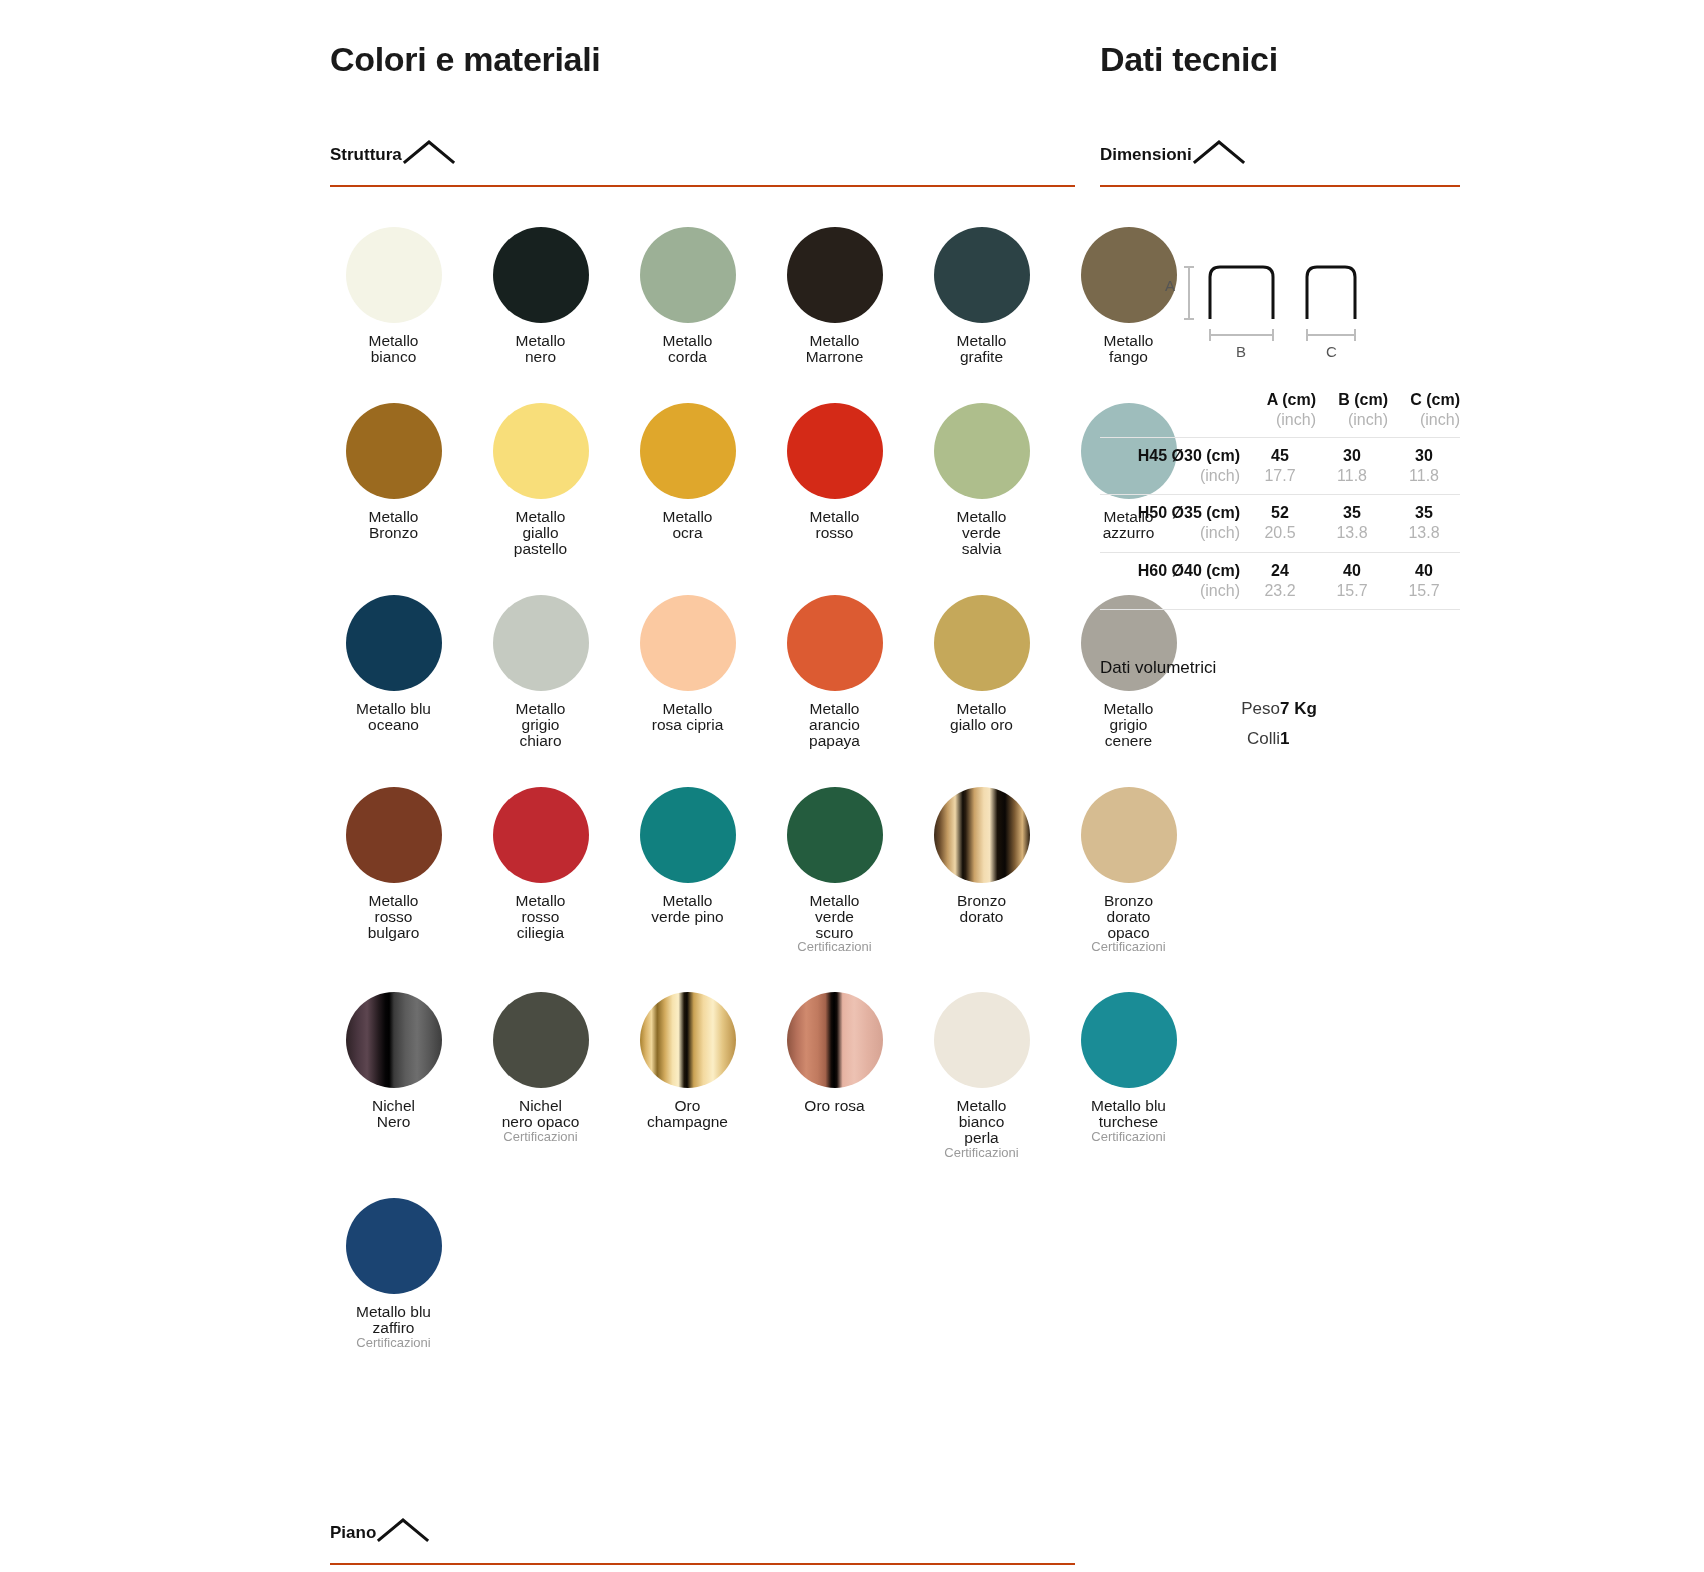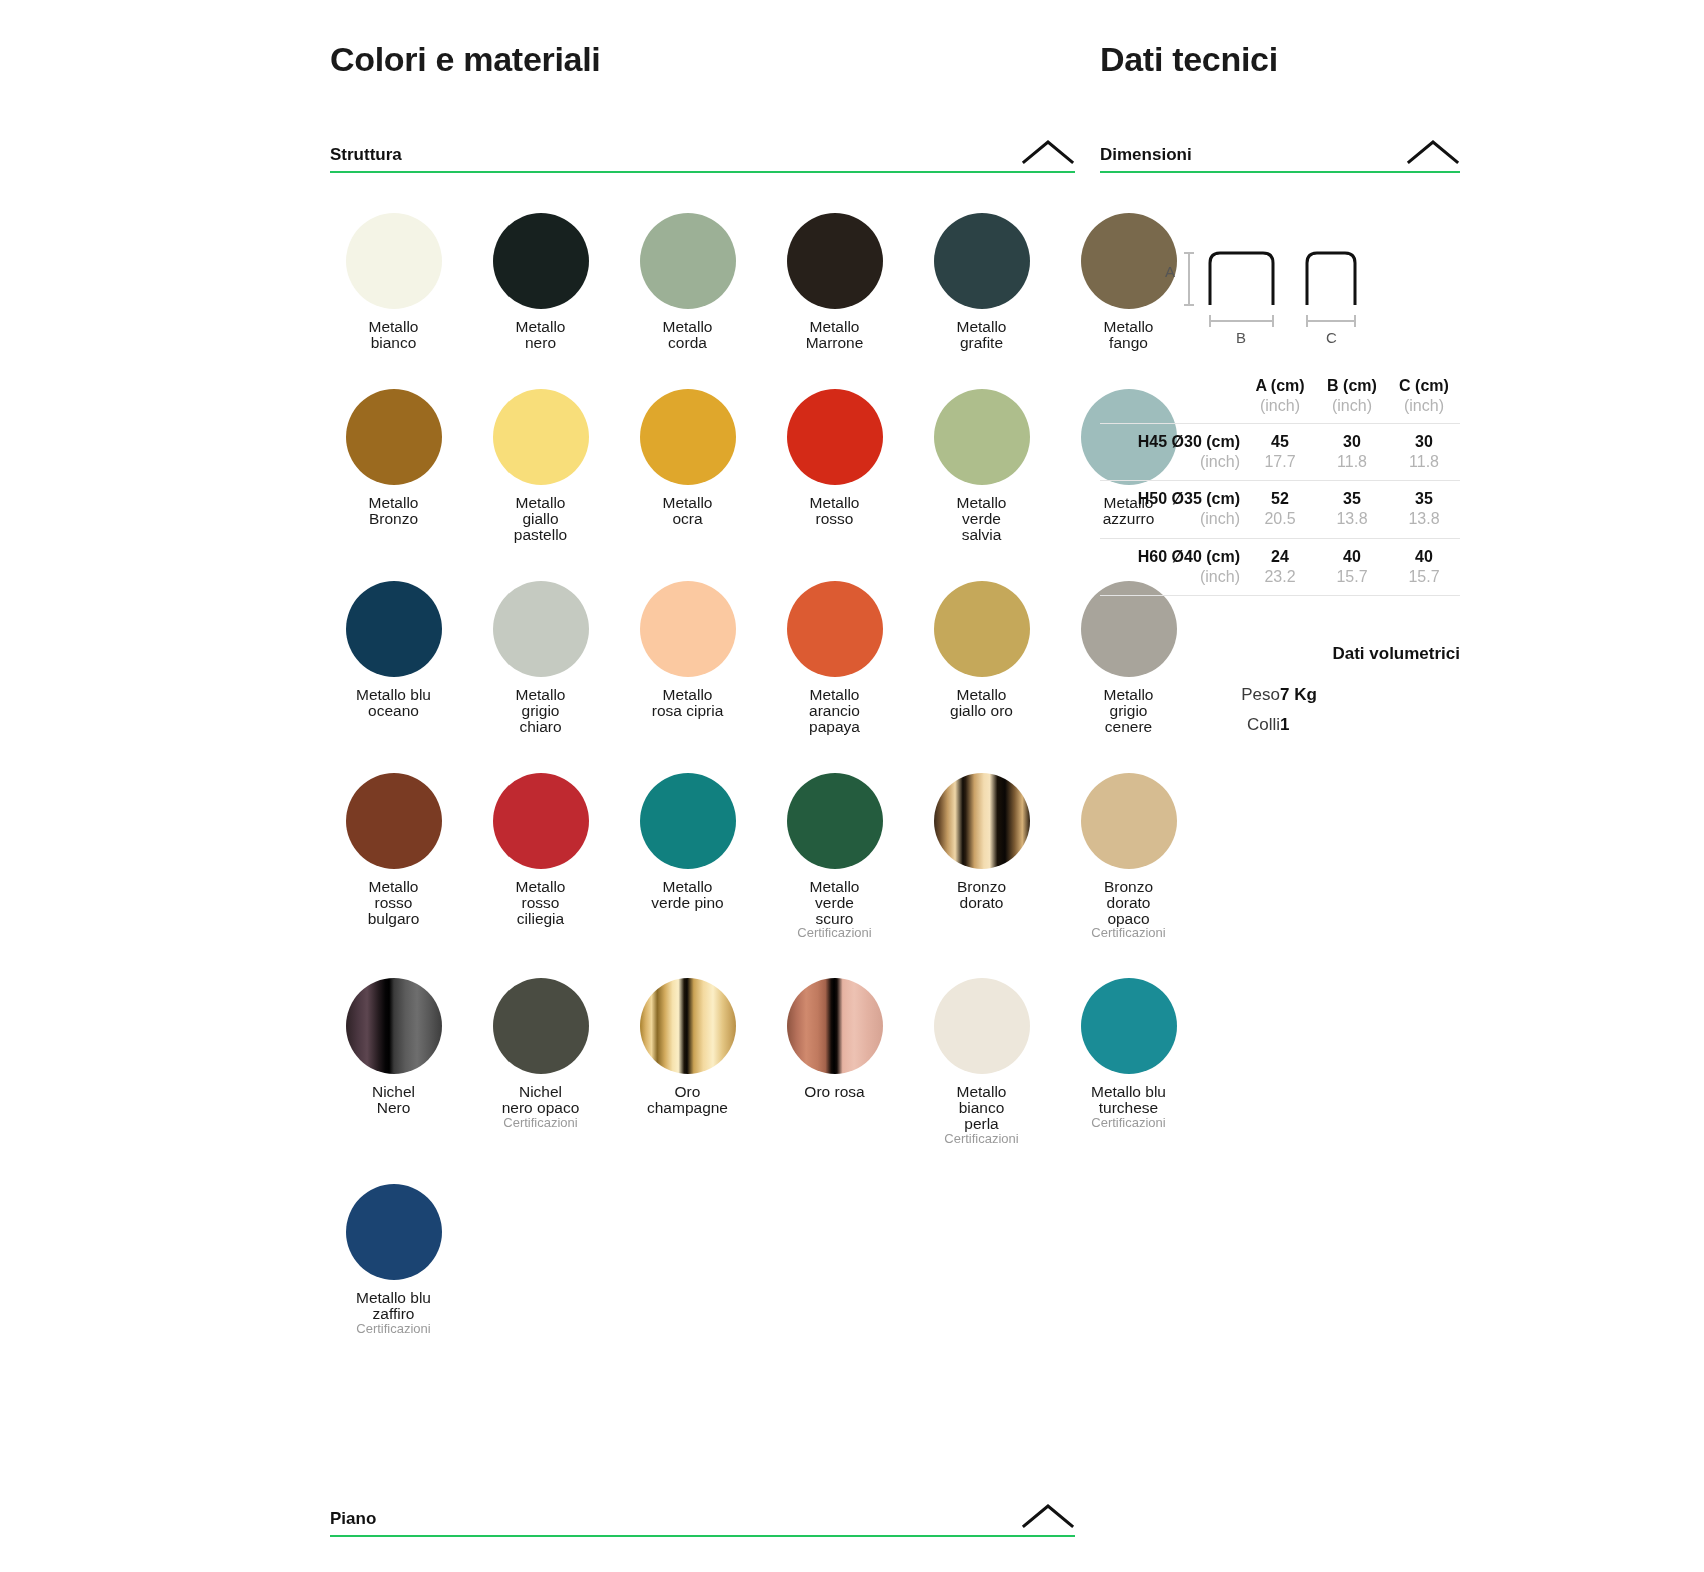--- a/index.html
+++ b/index.html
@@ -36,23 +36,23 @@
     font-weight: 700;
     letter-spacing: -0.3px;
     margin: 0 0 60px 0;
     color: #1a1a1a;
   }
 
   
   .acc-head {
     display: flex;
     align-items: flex-end;
-    justify-content: space-between;
-    border-bottom: 2px solid #22c55e;
-    padding-bottom: 6px;
+    justify-content: flex-start;
+    border-bottom: 2px solid #c2410c;
+    padding-bottom: 20px;
   }
   .acc-title {
     font-size: 17px;
     font-weight: 700;
     color: #111;
     letter-spacing: 0px;
   }
   .chev {
     width: 54px;
     height: 26px;
@@ -111,21 +111,21 @@
   
   .dim-table {
     width: 100%;
     border-collapse: collapse;
     margin-top: 14px;
     font-size: 16px;
   }
   .dim-table th {
     font-weight: 700;
     font-size: 16px;
-    text-align: center;
+    text-align: right;
     padding: 0 0 0 0;
     color: #111;
   }
   .dim-table th .unit {
     display: block;
     font-weight: 400;
     color: #b3b3b3;
     font-size: 16px;
     line-height: 1.35;
   }
@@ -136,22 +136,22 @@
     padding: 9px 0 8px 0;
     text-align: center;
     vertical-align: top;
   }
   .dim-table td.rowhead { text-align: right; padding-right: 4px; }
   .cellmain { font-weight: 700; color: #111; display: block; font-size: 16px; }
   .cellsub  { font-weight: 400; color: #b3b3b3; display: block; font-size: 16px; line-height: 1.35; }
 
   
   .vol-title {
-    text-align: right;
-    font-weight: 700;
+    text-align: left;
+    font-weight: 400;
     font-size: 17px;
     margin-top: 48px;
     margin-bottom: 16px;
     color: #111;
   }
   .vol-table {
     width: 100%;
     border-collapse: collapse;
     font-size: 17px;
   }

